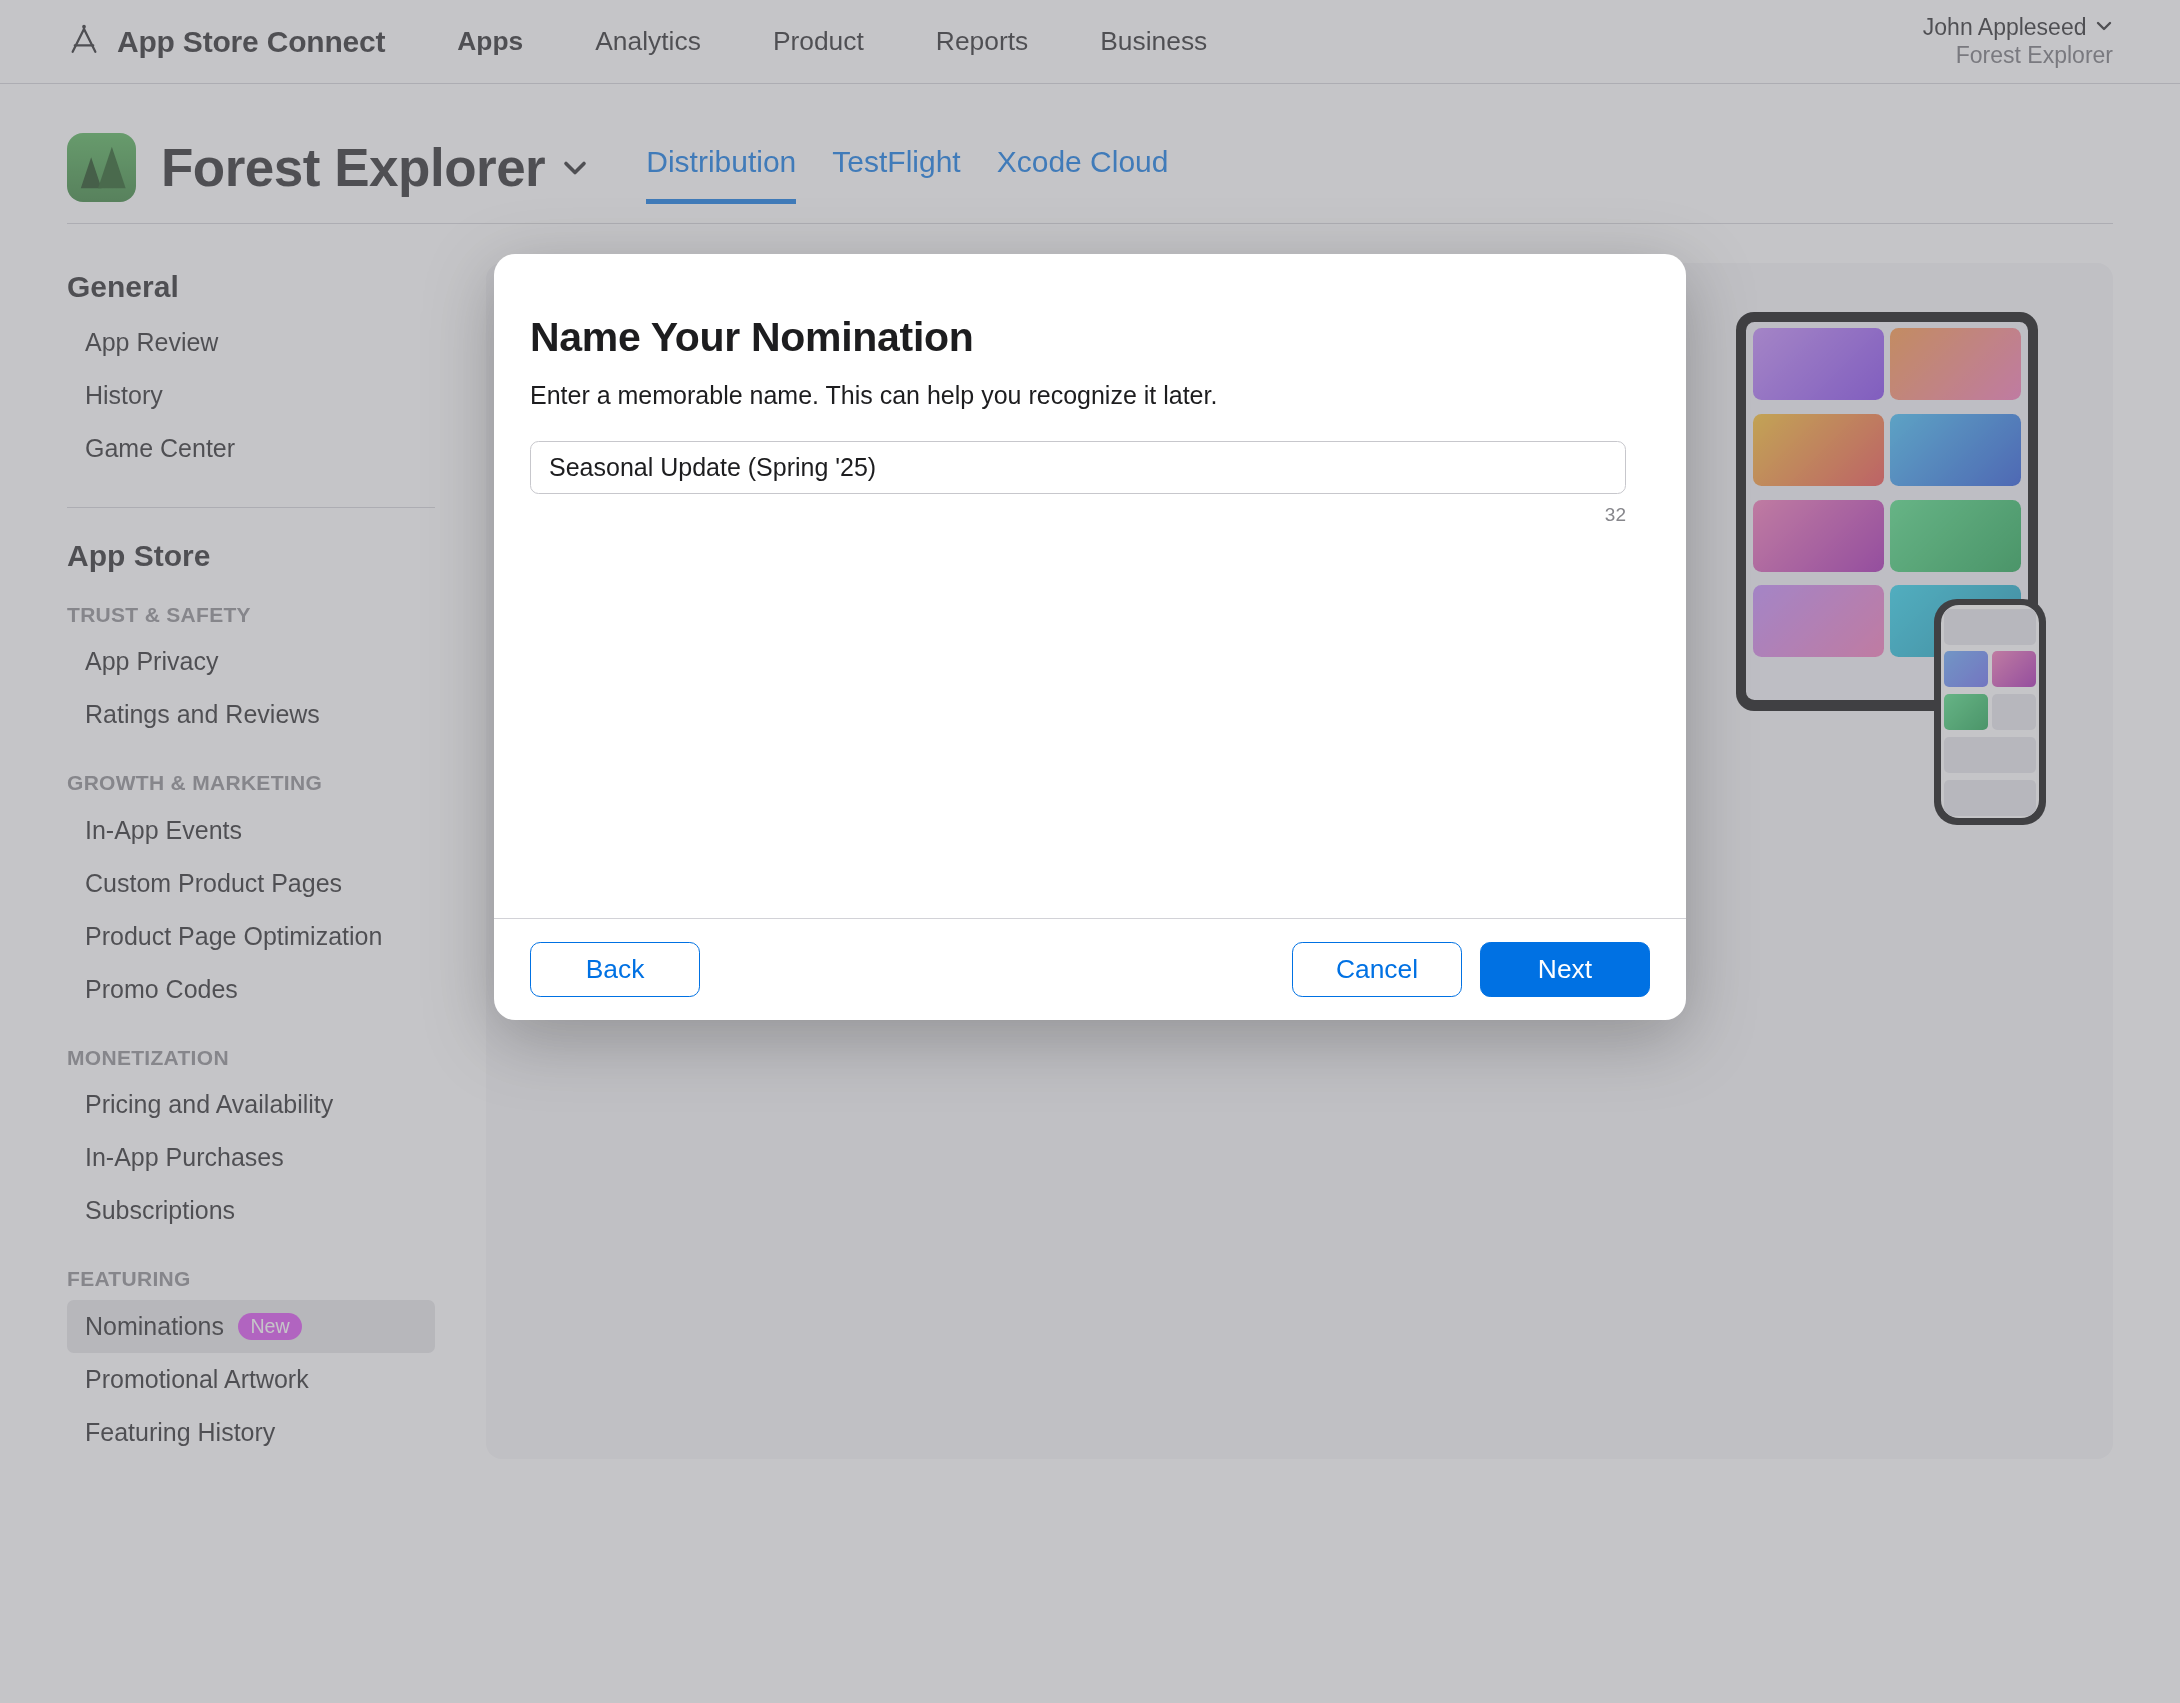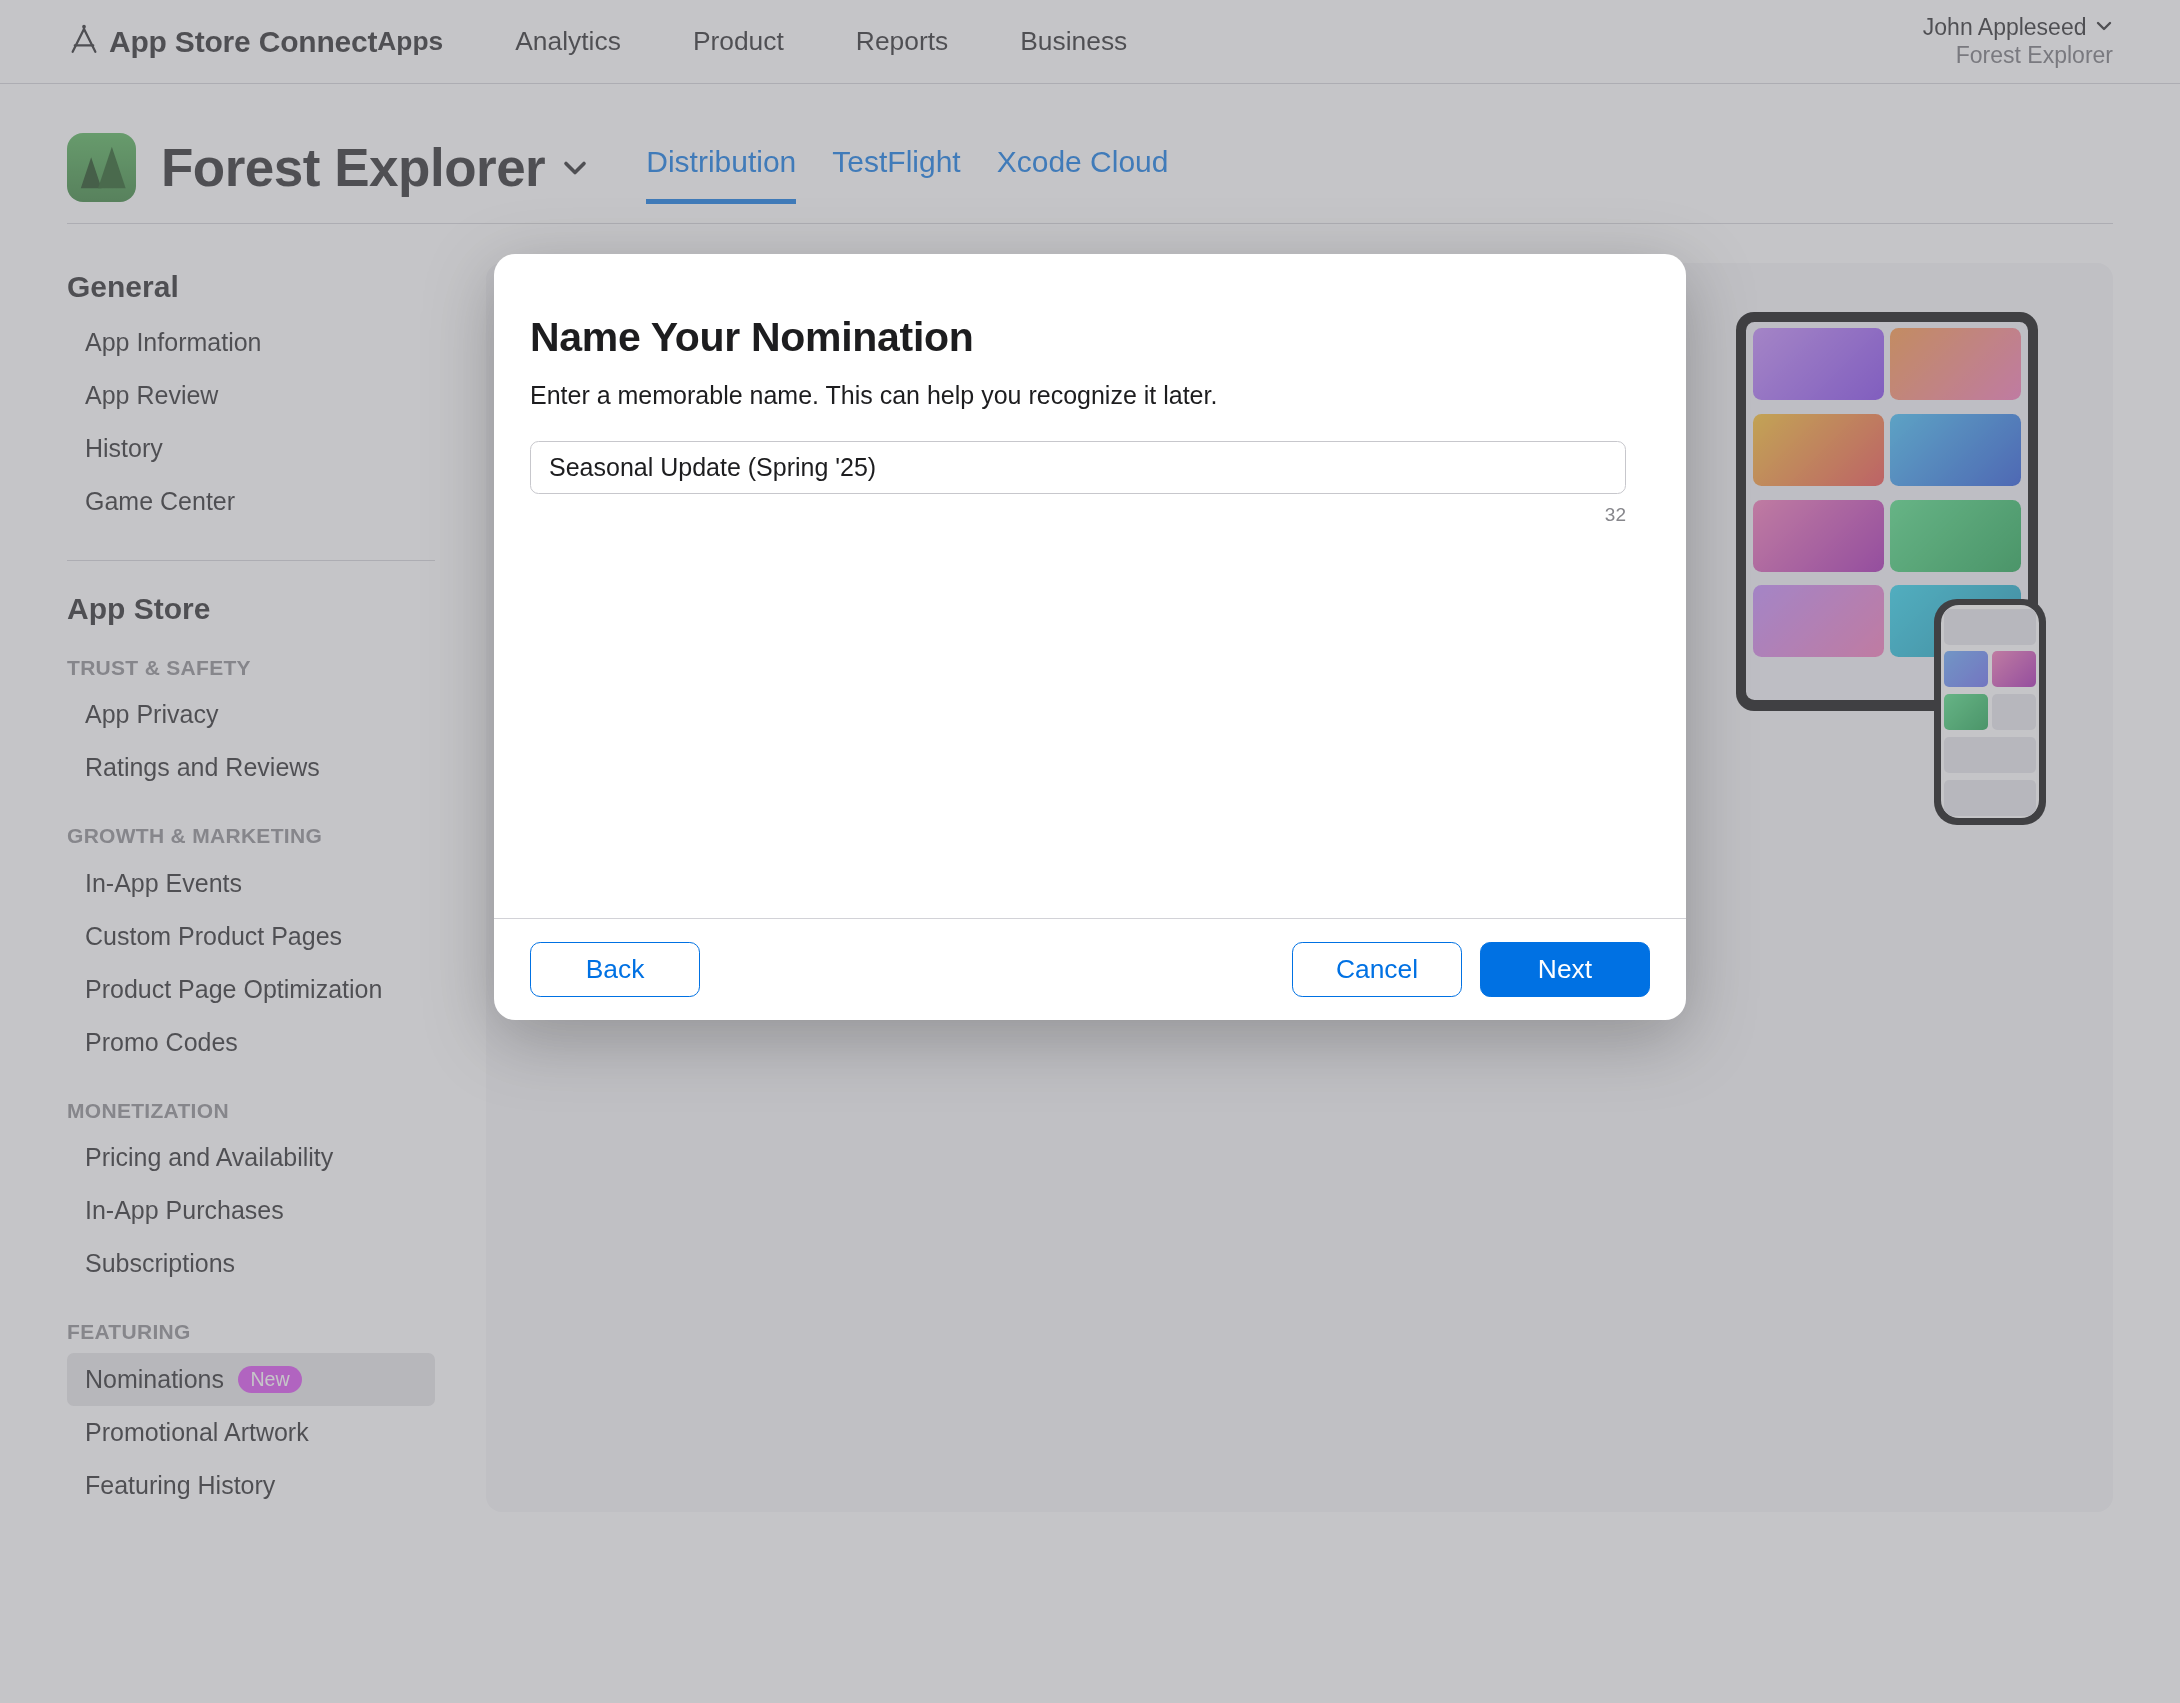--- a/index.html
+++ b/index.html
@@ -16,21 +16,22 @@
     .global-nav {
       height: 84px;
       border-bottom: 0.9px solid #d2d2d7;
       display: flex;
       align-items: center;
       padding: 0 67px;
     }
     .brand {
       display: flex;
       align-items: center;
-      gap: 8px;
+      gap: 16px;
+      margin-right: 72px;
       justify-content: space-between;
     }
     .brand-name { font-size: 30px; font-weight: 600; letter-spacing: -0.2px; }
     .nav-links { display: flex; gap: 72px; flex: 1; }
     .nav-link {
       font-size: 26.4px;
       color: #1d1d1f;
       padding: 26.4px 0;
       cursor: pointer;
     }
@@ -297,21 +298,20 @@
       <span class="page-tab active">Distribution</span>
       <span class="page-tab">TestFlight</span>
       <span class="page-tab">Xcode Cloud</span>
     </div>
   </div>
 
   <div class="body-cols">
 
     <div class="sidebar">
       <div class="side-heading first">General</div>
-      <div class="side-item">App Information</div>
       <div class="side-item">App Review</div>
       <div class="side-item">History</div>
       <div class="side-item">Game Center</div>
 
       <div class="side-divider"></div>
 
       <div class="side-heading">App Store</div>
 
       <div class="side-group-label">TRUST &amp; SAFETY</div>
       <div class="side-item">App Privacy</div>

